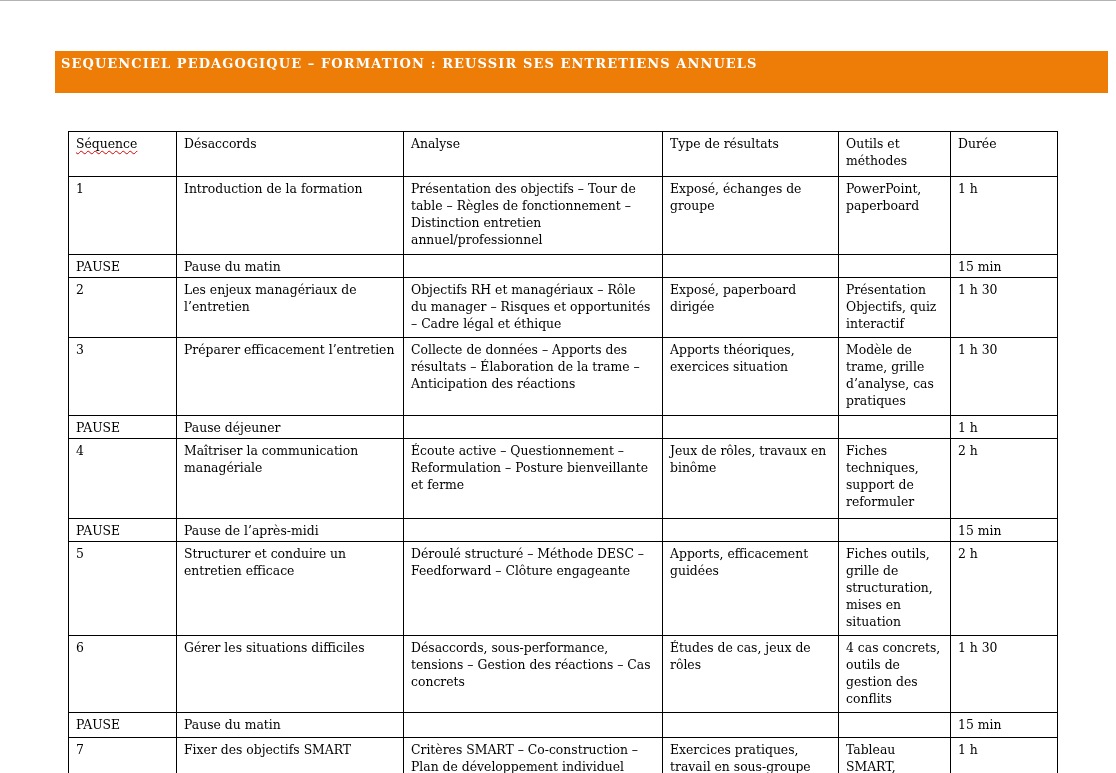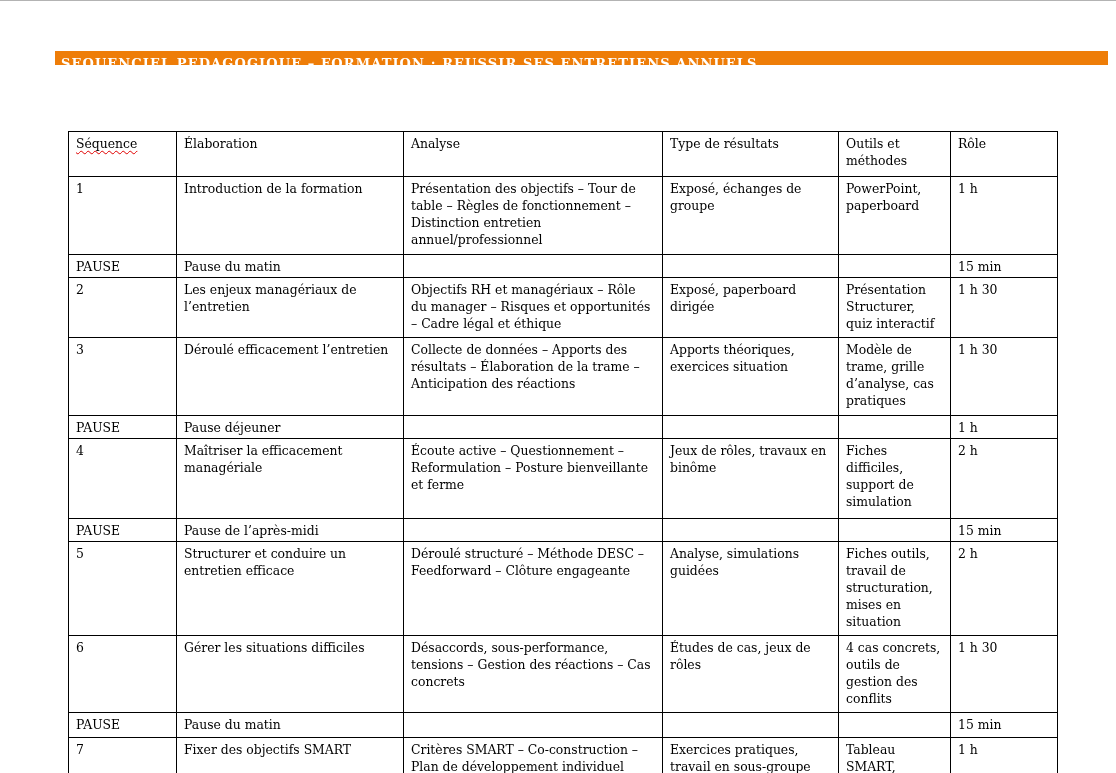--- a/index.html
+++ b/index.html
@@ -13,21 +13,21 @@
     color: #000;
   }
   .top-edge {
     position: absolute; top: 0; left: 0;
     width: 1116px; height: 1px;
     background: #b3b3b3;
   }
   .title-bar {
     position: absolute;
     left: 55px; top: 51px;
-    width: 1053px; height: 14px;
+    width: 1053px; height: 42px;
     background: #ee7d08;
     color: #ffffff;
     font-size: 13px;
     font-weight: bold;
     letter-spacing: 1.1px;
     line-height: 26px;
     padding-left: 6px;
     white-space: nowrap;
     overflow: hidden;
   }
@@ -73,25 +73,25 @@
     <col style="width:108px">
     <col style="width:227px">
     <col style="width:259px">
     <col style="width:176px">
     <col style="width:112px">
     <col style="width:107px">
   </colgroup>
   <thead>
     <tr style="height:45px">
       <th><span class="squiggle">Séquence</span></th>
-      <th>Élaboration</th>
+      <th>Désaccords</th>
       <th>Analyse</th>
       <th>Type de résultats</th>
       <th>Outils et méthodes</th>
-      <th>Rôle</th>
+      <th>Durée</th>
     </tr>
   </thead>
   <tbody>
     <tr style="height:78px">
       <td>1</td>
       <td>Introduction de la formation</td>
       <td>Présentation des objectifs – Tour de table – Règles de fonctionnement – Distinction entretien annuel/professionnel</td>
       <td>Exposé, échanges de groupe</td>
       <td>PowerPoint, paperboard</td>
       <td>1 h</td>
@@ -102,61 +102,61 @@
       <td></td>
       <td></td>
       <td></td>
       <td>15 min</td>
     </tr>
     <tr style="height:60px">
       <td>2</td>
       <td>Les enjeux managériaux de l’entretien</td>
       <td>Objectifs RH et managériaux – Rôle du manager – Risques et opportunités – Cadre légal et éthique</td>
       <td>Exposé, paperboard dirigée</td>
-      <td>Présentation Structurer, quiz interactif</td>
+      <td>Présentation Objectifs, quiz interactif</td>
       <td>1 h 30</td>
     </tr>
     <tr style="height:78px">
       <td>3</td>
-      <td>Déroulé efficacement l’entretien</td>
+      <td>Préparer efficacement l’entretien</td>
       <td>Collecte de données – Apports des résultats – Élaboration de la trame – Anticipation des réactions</td>
       <td>Apports théoriques, exercices situation</td>
       <td>Modèle de trame, grille d’analyse, cas pratiques</td>
       <td>1 h 30</td>
     </tr>
     <tr style="height:22px">
       <td>PAUSE</td>
       <td>Pause déjeuner</td>
       <td></td>
       <td></td>
       <td></td>
       <td>1 h</td>
     </tr>
     <tr style="height:80px">
       <td>4</td>
-      <td>Maîtriser la efficacement managériale</td>
+      <td>Maîtriser la communication managériale</td>
       <td>Écoute active – Questionnement – Reformulation – Posture bienveillante et ferme</td>
       <td>Jeux de rôles, travaux en binôme</td>
-      <td>Fiches difficiles, support de simulation</td>
+      <td>Fiches techniques, support de reformuler</td>
       <td>2 h</td>
     </tr>
     <tr style="height:23px">
       <td>PAUSE</td>
       <td>Pause de l’après-midi</td>
       <td></td>
       <td></td>
       <td></td>
       <td>15 min</td>
     </tr>
     <tr style="height:94px">
       <td>5</td>
       <td>Structurer et conduire un entretien efficace</td>
       <td>Déroulé structuré – Méthode DESC – Feedforward – Clôture engageante</td>
-      <td>Analyse, simulations guidées</td>
-      <td>Fiches outils, travail de structuration, mises en situation</td>
+      <td>Apports, efficacement guidées</td>
+      <td>Fiches outils, grille de structuration, mises en situation</td>
       <td>2 h</td>
     </tr>
     <tr style="height:77px">
       <td>6</td>
       <td>Gérer les situations difficiles</td>
       <td>Désaccords, sous-performance, tensions – Gestion des réactions – Cas concrets</td>
       <td>Études de cas, jeux de rôles</td>
       <td>4 cas concrets, outils de gestion des conflits</td>
       <td>1 h 30</td>
     </tr>

